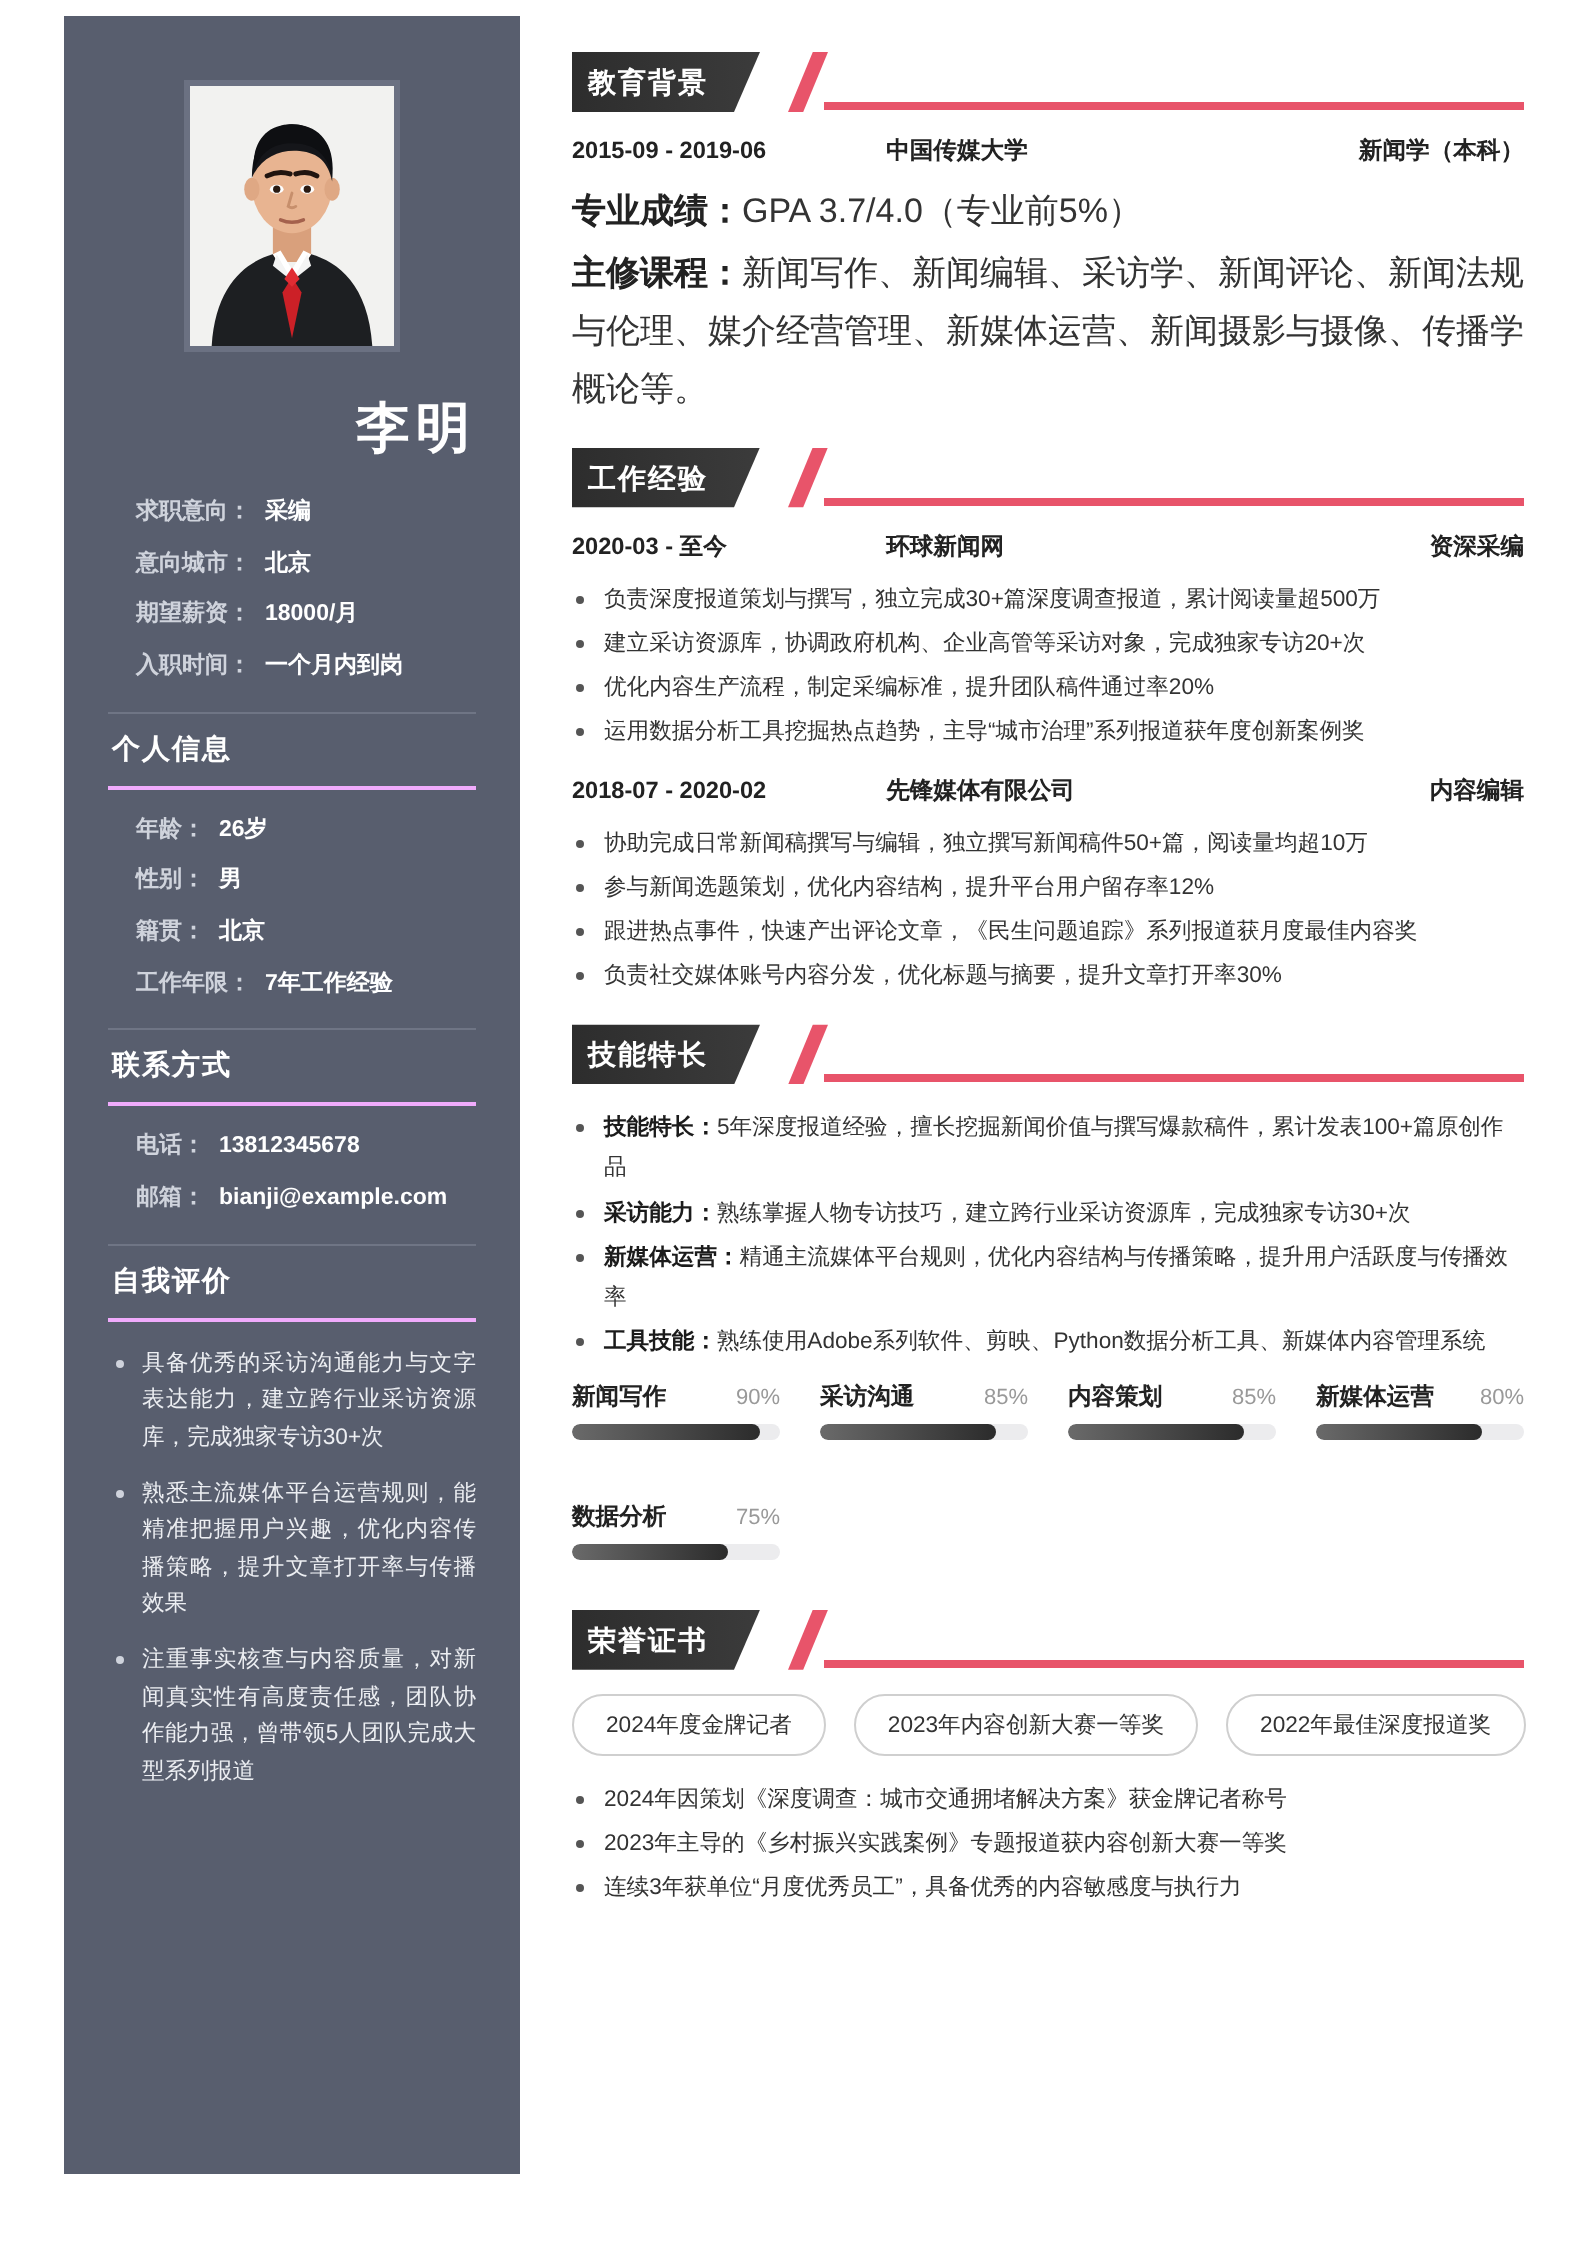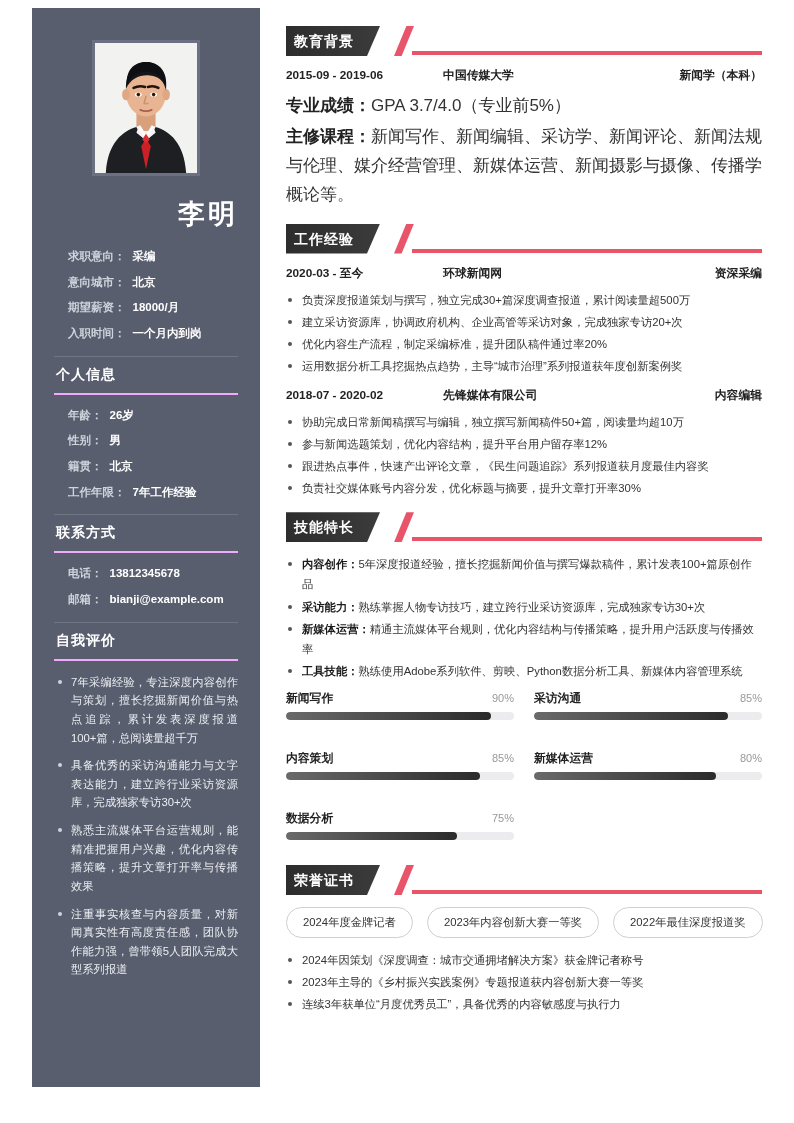--- a/index.html
+++ b/index.html
@@ -163,21 +163,21 @@
     left: 2px; top: 8px;
     width: 4px; height: 4px;
     border-radius: 50%;
     background: #555555;
   }
   .bullets li b { color: #1b1b1b; font-weight: bold; }
 
   
   .skill-grid {
     display: grid;
-    grid-template-columns: 1fr 1fr;
+    grid-template-columns: 1fr 1fr 1fr 1fr;
     column-gap: 32px;
     row-gap: 2px;
     margin-top: 10px;
     gap: 20px;
   }
   .skill { margin-bottom: 11px; }
   .skill-top {
     display: flex;
     justify-content: space-between;
     align-items: baseline;
@@ -305,21 +305,20 @@
         <div class="kv">
           <span class="k">邮箱：</span>
           <span class="v">bianji@example.com</span>
         </div>
       </div>
     </section>
 
     <section class="side-sec">
       <div class="side-sec-title">自我评价</div>
       <ul class="eval-list">
-        <li>7年采编经验，专注深度内容创作与策划，擅长挖掘新闻价值与热点追踪，累计发表深度报道100+篇，总阅读量超千万</li>
         <li>具备优秀的采访沟通能力与文字表达能力，建立跨行业采访资源库，完成独家专访30+次</li>
         <li>熟悉主流媒体平台运营规则，能精准把握用户兴趣，优化内容传播策略，提升文章打开率与传播效果</li>
         <li>注重事实核查与内容质量，对新闻真实性有高度责任感，团队协作能力强，曾带领5人团队完成大型系列报道</li>
       </ul>
     </section>
   </aside>
 
   <main class="main">
 
     <section class="sec">
@@ -379,21 +378,21 @@
       </div>
     </section>
 
     <section class="sec">
       <div class="sec-head">
         <span class="tag">技能特长</span>
         <span class="slash" style="left: 108px;"></span>
         <span class="rule" style="left: 126px;"></span>
       </div>
       <ul class="bullets">
-        <li><b>内容创作：</b><span>5年深度报道经验，擅长挖掘新闻价值与撰写爆款稿件，累计发表100+篇原创作品</span></li>
+        <li><b>技能特长：</b><span>5年深度报道经验，擅长挖掘新闻价值与撰写爆款稿件，累计发表100+篇原创作品</span></li>
         <li><b>采访能力：</b><span>熟练掌握人物专访技巧，建立跨行业采访资源库，完成独家专访30+次</span></li>
         <li><b>新媒体运营：</b><span>精通主流媒体平台规则，优化内容结构与传播策略，提升用户活跃度与传播效率</span></li>
         <li><b>工具技能：</b><span>熟练使用Adobe系列软件、剪映、Python数据分析工具、新媒体内容管理系统</span></li>
       </ul>
 
       <div class="skill-grid">
         <div class="skill">
           <div class="skill-top">
             <span class="skill-name">新闻写作</span>
             <span class="skill-pct">90%</span>

